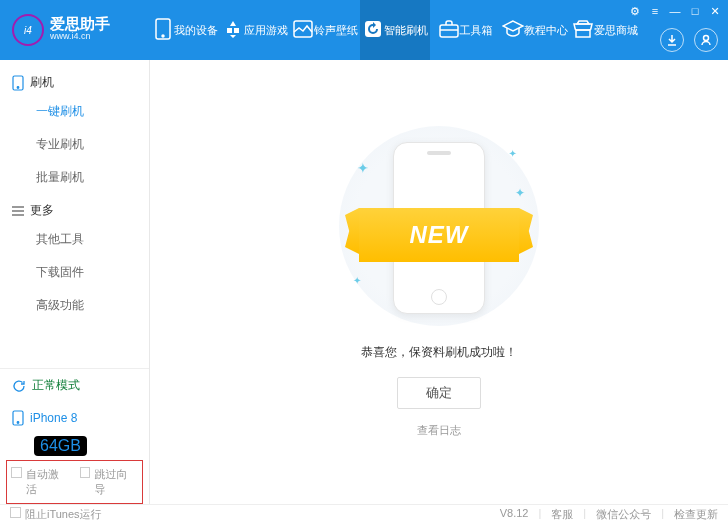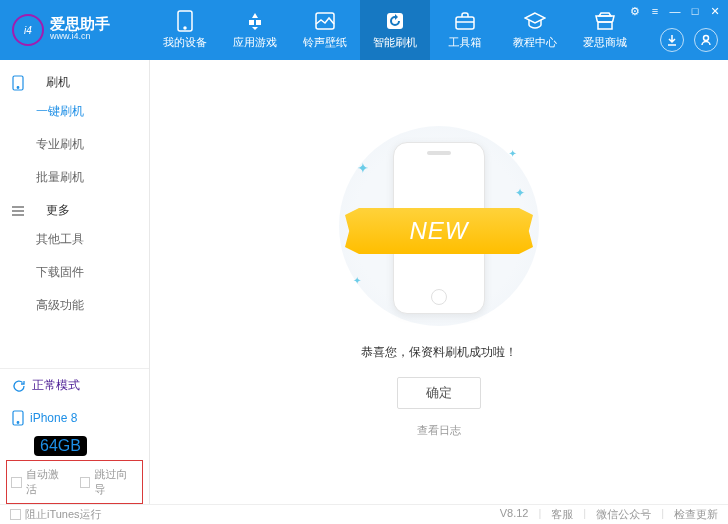--- a/index.html
+++ b/index.html
@@ -4,47 +4,47 @@
 <style>
 *{margin:0;padding:0;box-sizing:border-box;font-family:"Microsoft YaHei",Arial,sans-serif;-webkit-font-smoothing:antialiased}
 body{width:728px;height:524px;background:#fff;overflow:hidden;position:relative}
 .header{height:60px;background:#1e8fe6;display:flex;align-items:center;color:#fff}
 .logo-area{width:150px;display:flex;align-items:center;padding-left:12px}
 .logo-circle{width:32px;height:32px;border-radius:50%;border:2px solid #a21caf;display:flex;align-items:center;justify-content:center;font-weight:normal;font-size:10px;margin-right:6px;font-style:italic}
 .logo-text{display:flex;flex-direction:column;font-size:11px;line-height:13px}
 .logo-text .cn{font-size:15px;font-weight:bold}
 .logo-text .en{font-size:9px;opacity:.9}
 .nav{display:flex;height:100%}
-.nav-item{width:70px;height:100%;display:flex;flex-direction:column;align-items:center;justify-content:center;font-size:11px;cursor:pointer}
+.nav-item{width:70px;height:100%;display:flex;flex-direction:row;align-items:center;justify-content:center;font-size:11px;cursor:pointer}
 .nav-item.active{background:#1678c2}
 .nav-icon{width:22px;height:22px;margin-bottom:3px;display:flex;align-items:center;justify-content:center}
 .window-controls{position:absolute;right:6px;top:4px;display:flex;gap:6px;font-size:11px;color:#fff}
 .wc{width:14px;height:14px;display:flex;align-items:center;justify-content:center;cursor:pointer}
 .right-icons{position:absolute;right:10px;top:28px;display:flex;gap:10px}
 .circ-btn{width:24px;height:24px;border:1.5px solid rgba(255,255,255,.7);border-radius:50%;display:flex;align-items:center;justify-content:center;cursor:pointer}
 .main{display:flex;height:444px}
 .sidebar{width:150px;border-right:1px solid #e8e8e8;display:flex;flex-direction:column;background:#fff}
 .sb-scroll{flex:1;overflow:hidden;padding-top:6px}
-.sb-group{padding:8px 0 4px 12px;font-size:12px;color:#333;display:flex;align-items:center;gap:22px}
+.sb-group{padding:8px 0 4px 12px;font-size:12px;color:#333;display:flex;align-items:center;gap:6px}
 .sb-item{padding:8px 0 8px 36px;font-size:12px;color:#666;cursor:pointer}
 .sb-item.active{color:#1e8fe6}
 .sb-bottom{border-top:1px solid #eee}
-.mode-row{padding:8px 12px;font-size:12px;color:#4c1d95;display:flex;align-items:center;gap:6px}
+.mode-row{padding:8px 12px;font-size:12px;color:#15803d;display:flex;align-items:center;gap:6px}
 .device-row{padding:8px 12px;font-size:12px;color:#1e8fe6;display:flex;align-items:center;gap:6px}
 .badge{display:inline-block;background:#000000;color:#1e8fe6;font-size:16px;padding:1px 6px;border-radius:4px;margin-left:34px;margin-top:2px}
 .red-box{border:1.5px solid #d93a3a;margin:4px 6px 0 6px;padding:6px 4px;display:flex;gap:10px;font-size:11px;color:#999}
-.cbx{display:flex;align-items:center;gap:4px}
+.cbx{display:flex;gap:4px}
 .cbx-box{width:11px;height:11px;border:1px solid #ccc;background:#fff}
 .content{flex:1;position:relative;display:flex;flex-direction:column;align-items:center;justify-content:center}
 .illus{width:200px;height:200px;position:relative;margin-bottom:18px}
 .illus-bg{position:absolute;inset:0;border-radius:50%;background:radial-gradient(circle,#f5f8fb 60%,#eef3f8 100%)}
 .phone{position:absolute;left:50%;top:16px;transform:translateX(-50%);width:92px;height:172px;background:#fff;border-radius:14px;box-shadow:0 2px 8px rgba(0,0,0,.08);border:1px solid #e5e5e5}
 .phone::before{content:"";position:absolute;top:8px;left:50%;transform:translateX(-50%);width:24px;height:4px;background:#e0e0e0;border-radius:2px}
 .phone::after{content:"";position:absolute;bottom:8px;left:50%;transform:translateX(-50%);width:14px;height:14px;border:1.5px solid #e0e0e0;border-radius:50%}
-.banner{position:absolute;left:20px;right:20px;top:82px;height:46px;background:linear-gradient(180deg,#ffd23a,#ffbe00);color:#fff;font-weight:400;font-size:24px;display:flex;align-items:center;justify-content:center;letter-spacing:1px;font-style:italic}
+.banner{position:absolute;left:20px;right:20px;top:82px;height:54px;background:linear-gradient(180deg,#ffd23a,#ffbe00);color:#fff;font-weight:700;font-size:24px;display:flex;align-items:center;justify-content:center;letter-spacing:1px;font-style:italic}
 .banner::before,.banner::after{content:"";position:absolute;top:0;width:14px;height:46px;background:linear-gradient(180deg,#ffd23a,#ffbe00)}
 .banner::before{left:-14px;clip-path:polygon(100% 0,100% 100%,0 85%,30% 50%,0 15%)}
 .banner::after{right:-14px;clip-path:polygon(0 0,0 100%,100% 85%,70% 50%,100% 15%)}
 .star{position:absolute;color:#6bcce8;font-size:14px}
 .s1{left:18px;top:34px}.s2{right:22px;top:22px;font-size:10px}.s3{right:14px;top:60px;font-size:12px}.s4{left:14px;bottom:40px;font-size:10px}
 .msg{font-size:12px;color:#333;margin-bottom:16px}
 .ok-btn{border:1px solid #ddd;background:#fff;padding:6px 28px;font-size:13px;color:#555;cursor:pointer;border-radius:2px;margin-bottom:14px}
 .log-link{font-size:11px;color:#999;cursor:pointer}
 .footer{height:20px;border-top:1px solid #eee;display:flex;align-items:center;font-size:11px;color:#999;padding:0 10px;justify-content:space-between}
 .footer-left{display:flex;align-items:center;gap:4px}

